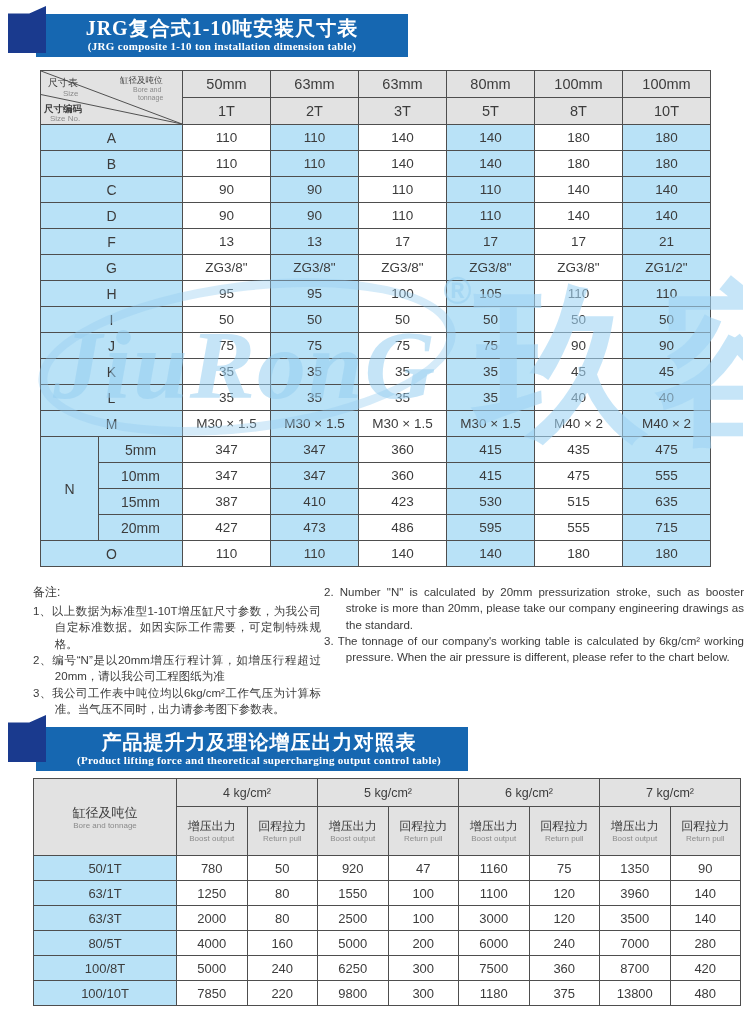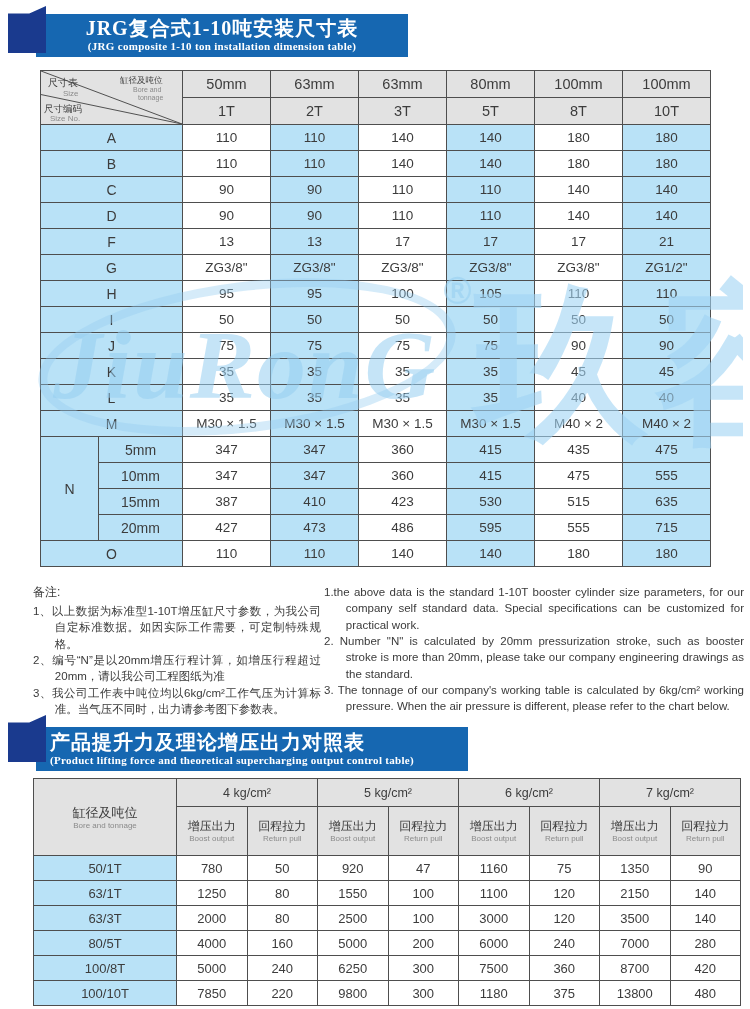--- a/index.html
+++ b/index.html
@@ -10,21 +10,21 @@
   }
 
   
   .navy-square { position:absolute; background:#1a3a8e; z-index:3;
     clip-path:polygon(0 16%, 56% 16%, 100% 0, 100% 100%, 0 100%); }
   .sq1 { left:8px; top:6px; width:38px; height:47px; }
   .sq2 { left:8px; top:715px; width:38px; height:47px; }
   .banner { position:absolute; background:#1667b1; color:#fff; z-index:2;
     font-family:"Liberation Serif","DejaVu Serif",serif; font-weight:bold; }
   .banner1 { left:36px; top:14px; width:372px; height:43px; text-align:center; padding-top:2px; }
-  .banner2 { left:36px; top:727px; width:432px; height:44px; text-align:left; padding:3px 0 0 14px; }
+  .banner2 { left:36px; top:727px; width:432px; height:44px; text-align:center; padding:3px 0 0 14px; }
   .banner .t-zh { font-size:20px; letter-spacing:1px; line-height:24px; }
   .banner .t-en { font-size:11px; line-height:13px; letter-spacing:0.3px; }
 
   
   table { border-collapse:collapse; table-layout:fixed; }
   td { border:1px solid #4e4e4e; text-align:center; vertical-align:middle;
        color:#3c3c3c; overflow:hidden; }
   .hd { background:#e2e2e2; }
   .lbl { background:#b9e2f7; }
 
@@ -37,21 +37,21 @@
   .table1 .d1, .table1 .d3, .table1 .d5 { background:#b9e2f7; }
   .corner { position:relative; background:#e2e2e2; padding:1px; }
   .corner svg { position:absolute; left:0; top:0; width:100%; height:100%; }
   .corner .cz { position:absolute; color:#3c3c3c; line-height:1; }
   .corner .ce { position:absolute; color:#8a8a8a; line-height:1; }
   .c-size-zh { left:7px; top:7px; font-size:10px; }
   .c-size-en { left:22px; top:19px; font-size:8px; }
   .c-bore-zh { left:79px; top:5px; font-size:8.5px; }
   .c-bore-en1 { left:92px; top:15px; font-size:7px; }
   .c-bore-en2 { left:97px; top:23px; font-size:7px; }
-  .c-code-zh { left:3px; top:33px; font-size:9.5px; }
+  .c-code-zh { left:3px; top:33px; font-size:9.5px;font-weight:bold; }
   .c-code-en { left:9px; top:44px; font-size:8px;text-align:center; }
 
   
   .watermark { position:absolute; left:35px; top:256px; width:708px; height:218px;
     z-index:6; pointer-events:none; display:flex; align-items:center; overflow:hidden;
     color:rgba(150,205,240,0.55); white-space:nowrap; }
   .wm-swoosh { position:absolute; left:2px; top:26px; width:420px; height:150px;
     border:9px solid rgba(150,205,240,0.40); border-radius:50%; transform:rotate(-7deg); }
   .wm-logo { font-family:"Liberation Serif","DejaVu Serif",serif; font-style:italic;
     font-weight:bold; font-size:98px; letter-spacing:2px; padding-left:18px; }
@@ -296,21 +296,20 @@
     <span class="wm-cn">玖容</span>
   </div>
 
   <div class="remarks-zh">
     <div class="rm-title">备注:</div>
     <div class="rm-item">1、以上数据为标准型1-10T增压缸尺寸参数，为我公司自定标准数据。如因实际工作需要，可定制特殊规格。</div>
     <div class="rm-item">2、编号“N”是以20mm增压行程计算，如增压行程超过20mm，请以我公司工程图纸为准</div>
     <div class="rm-item">3、我公司工作表中吨位均以6kg/cm²工作气压为计算标准。当气压不同时，出力请参考图下参数表。</div>
   </div>
   <div class="remarks-en">
-    <div class="rm-item">1.the above data is the standard 1-10T booster cylinder size parameters, for our company self standard data. Special specifications can be customized for practical work.</div>
     <div class="rm-item">2. Number "N" is calculated by 20mm pressurization stroke, such as booster stroke is more than 20mm, please take our company engineering drawings as the standard.</div>
     <div class="rm-item">3. The tonnage of our company's working table is calculated by 6kg/cm² working pressure. When the air pressure is different, please refer to the chart below.</div>
   </div>
 
   <div class="navy-square sq2"></div>
   <div class="banner banner2">
     <div class="t-zh">产品提升力及理论增压出力对照表</div>
     <div class="t-en">(Product lifting force and theoretical supercharging output control table)</div>
   </div>
 
@@ -384,21 +383,21 @@
       <td>90</td>
         </tr>
     <tr class="drow">
           <td class="lbl">63/1T</td>
       <td>1250</td>
       <td>80</td>
       <td>1550</td>
       <td>100</td>
       <td>1100</td>
       <td>120</td>
-      <td>2150</td>
+      <td>3960</td>
       <td>140</td>
         </tr>
     <tr class="drow">
           <td class="lbl">63/3T</td>
       <td>2000</td>
       <td>80</td>
       <td>2500</td>
       <td>100</td>
       <td>3000</td>
       <td>120</td>

